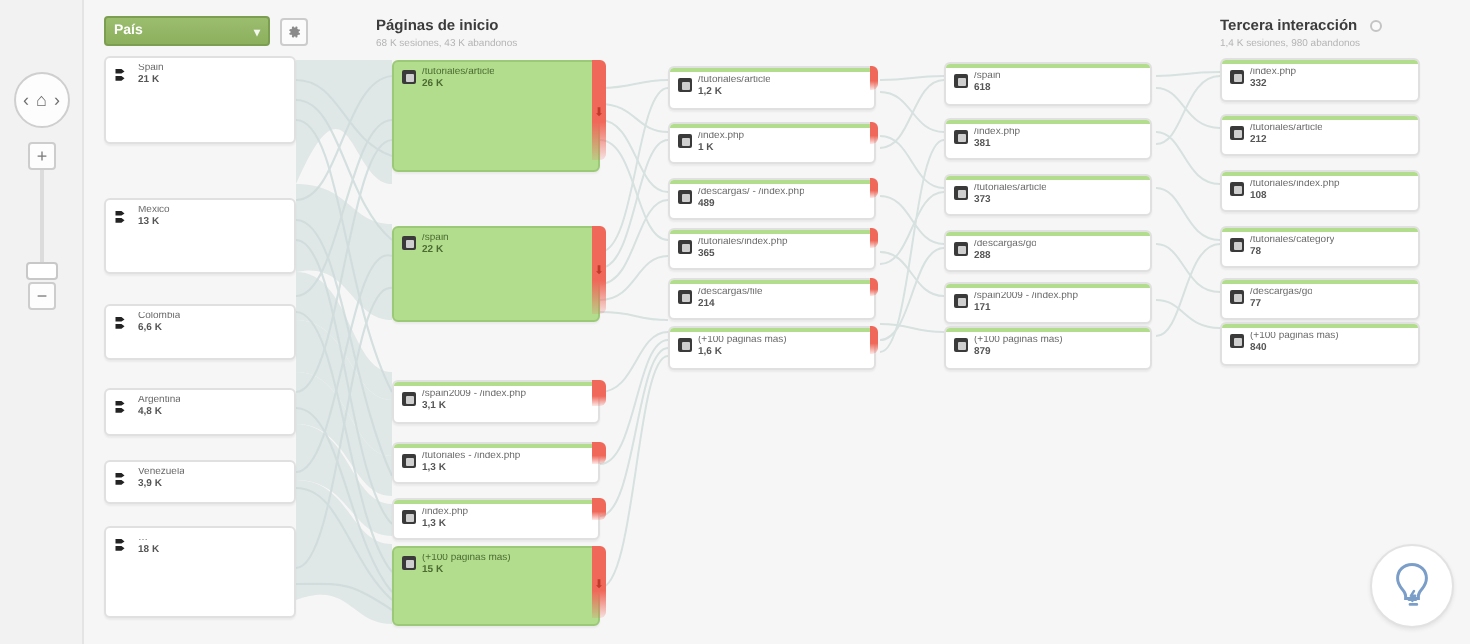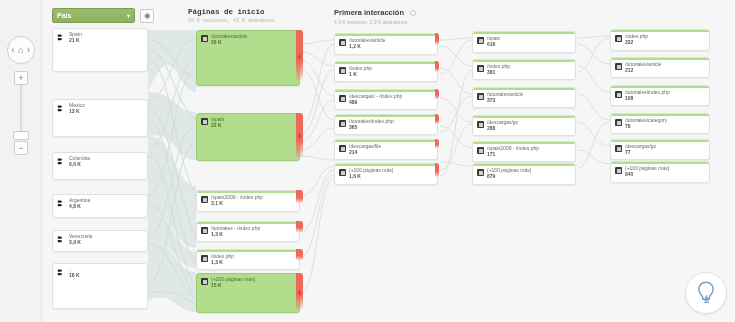--- a/index.html
+++ b/index.html
@@ -251,34 +251,34 @@
       <span>País</span>
       <span class="caret">▾</span>
     </div>
     <div id="settings-btn">
       <svg width="8" height="8" viewBox="0 0 16 16">
         <path fill="#8a8a8a" d="M8 5.2A2.8 2.8 0 1 0 8 10.8 2.8 2.8 0 0 0 8 5.2zm0 4.3A1.5 1.5 0 1 1 8 6.5a1.5 1.5 0 0 1 0 3zM14 9l-1.3-.3a4.8 4.8 0 0 0 0-1.4L14 7l-.5-1.8-1.3.4a4.8 4.8 0 0 0-1-1L11.6 3 9.9 2.3 9.4 3.6a4.8 4.8 0 0 0-1.4 0L7.5 2.3 5.8 3l.4 1.3a4.8 4.8 0 0 0-1 1L3.9 5 3.2 6.8 4.5 7.3a4.8 4.8 0 0 0 0 1.4L3.2 9.2 3.9 11l1.3-.4a4.8 4.8 0 0 0 1 1L5.8 13l1.7.7.5-1.3a4.8 4.8 0 0 0 1.4 0l.5 1.3 1.7-.7-.4-1.3a4.8 4.8 0 0 0 1-1l1.3.4z"></path>
       </svg>
     </div>
   </div>
 
-  <div class="col-header" style="left:188px; top:8px;font-family:Liberation Mono, monospace;">
+  <div class="col-header" style="left:188px; top:8px;">
     <div class="ch-title">Páginas de inicio</div>
     <div class="ch-sub">68 K sesiones, 43 K abandonos</div>
   </div>
 
-  <div class="col-header" style="left:334px; top:8px;">
+
+
+  <div class="col-header" style="left:610px; top:8px;">
     <div class="ch-row">
-      <div class="ch-title">Primera interacción</div>
+      <div class="ch-title">Tercera interacción</div>
       <div class="ch-circle"></div>
     </div>
-    <div class="ch-sub">4,9 K sesiones, 1,9 K abandonos</div>
-  </div>
-
-
+    <div class="ch-sub">1,4 K sesiones, 980 abandonos</div>
+  </div>
 
   <div class="node" style="left:52px; top:28px;">
     <div class="node-box" style="width:96px; height:44px;">
       <div class="node-inner">
         <svg class="node-icon arrow" viewBox="0 0 12 12">
           <path fill="#232323" d="M1 2h4l2 1.6L5 5H1z"></path>
             <path fill="#232323" d="M1 6.6h4l2 1.6L5 9.8H1z"></path>
         </svg>
         <div class="node-text">
           <div class="node-label">Spain</div>

